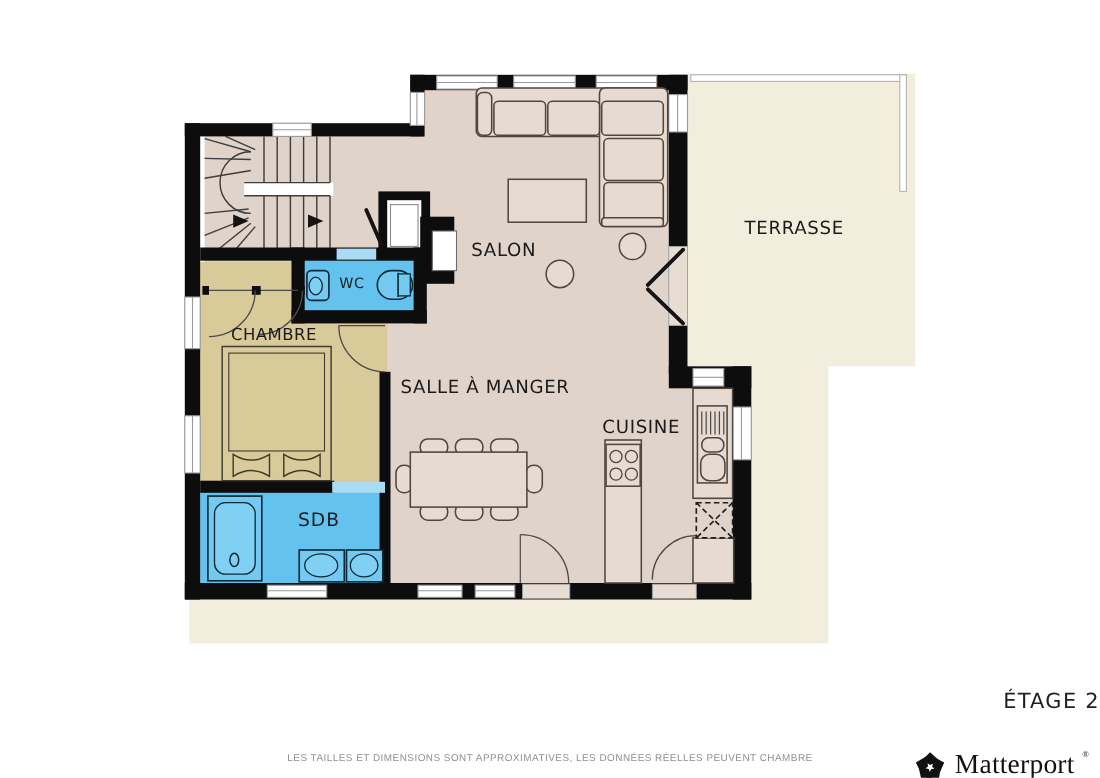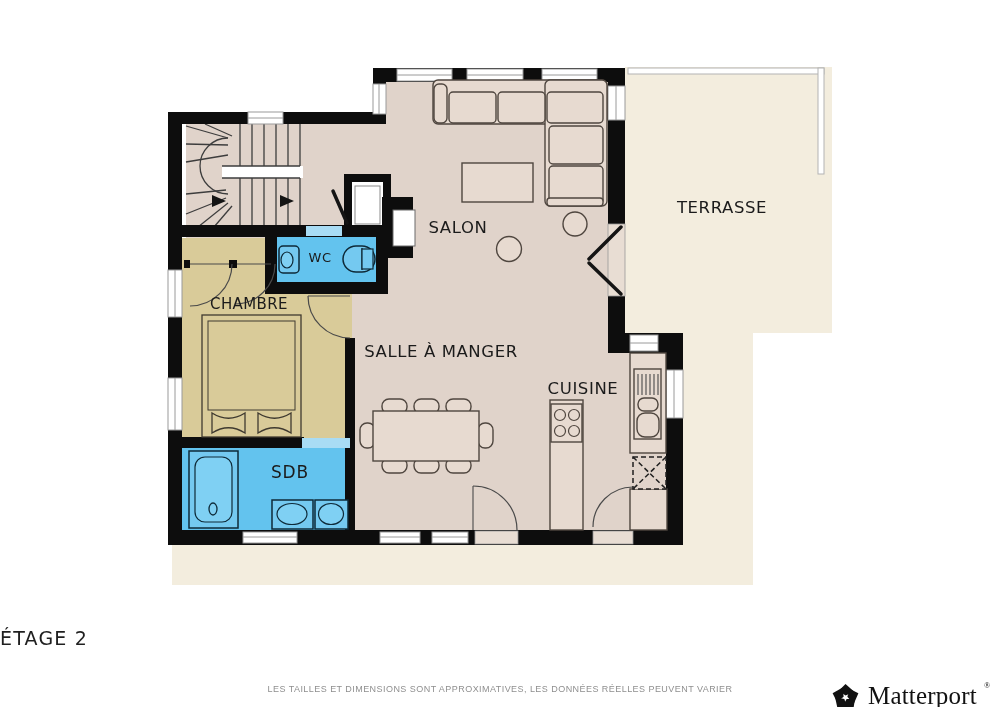--- a/index.html
+++ b/index.html
@@ -37,21 +37,21 @@
   .dashbox{fill:var(--floor);stroke:#1f1f1f;stroke-width:1.5;stroke-dasharray:5 3;}
   .dashline{stroke:#1f1f1f;stroke-width:1.5;stroke-dasharray:5 3;fill:none;}
   .arrow{fill:#141414;}
   .lbl{font-family:"DejaVu Sans",sans-serif;fill:var(--label-text);text-anchor:middle;}
   .lbl-lg{font-size:16.5px;letter-spacing:0.6px;}
   .lbl-md{font-size:15px;letter-spacing:0.4px;}
   .lbl-sm{font-size:13px;letter-spacing:0.6px;}
   .lbl-sdb{font-size:17px;letter-spacing:0.8px;}
   
   .floor-label{
-    position:absolute;left:0;right:0;top:627px;text-align:left;
+    position:absolute;left:0;right:0;top:627px;text-align:right;
     font-size:19px;letter-spacing:1.2px;color:#1f1f1f;
   }
   .disclaimer{
     position:absolute;left:0;right:0;top:684px;text-align:center;
     font-family:"Liberation Sans",sans-serif;
     font-size:9px;letter-spacing:0.45px;color:var(--disclaimer-text);
   }
   .brand{
     position:absolute;right:10px;top:661px;height:38px;
     display:flex;align-items:center;gap:7px;margin-top:16px;
@@ -287,21 +287,21 @@
   <text class="lbl lbl-lg" x="458" y="233">SALON</text>
   <text class="lbl lbl-lg" x="722" y="213">TERRASSE</text>
   <text class="lbl lbl-sm" x="320" y="262">WC</text>
   <text class="lbl lbl-md" x="249" y="309">CHAMBRE</text>
   <text class="lbl lbl-lg" x="441" y="357">SALLE À MANGER</text>
   <text class="lbl lbl-lg" x="583" y="394">CUISINE</text>
   <text class="lbl lbl-sdb" x="290" y="478">SDB</text>
 </svg>
 
 <div class="floor-label">ÉTAGE 2</div>
-<div class="disclaimer">LES TAILLES ET DIMENSIONS SONT APPROXIMATIVES, LES DONNÉES RÉELLES PEUVENT VARIER</div>
+<div class="disclaimer">LES TAILLES ET DIMENSIONS SONT APPROXIMATIVES, LES DONNÉES RÉELLES PEUVENT CHAMBRE</div>
 
 <div class="brand">
   <svg width="31" height="31" viewBox="0 0 32 32">
     <g transform="translate(16,17)" fill="#111111">
       <path d="M0,-14 L9,-6 L0,-2 L-7,-7 Z"></path>
       <path d="M0,-14 L9,-6 L0,-2 L-7,-7 Z" transform="rotate(72)"></path>
       <path d="M0,-14 L9,-6 L0,-2 L-7,-7 Z" transform="rotate(144)"></path>
       <path d="M0,-14 L9,-6 L0,-2 L-7,-7 Z" transform="rotate(216)"></path>
       <path d="M0,-14 L9,-6 L0,-2 L-7,-7 Z" transform="rotate(288)"></path>
     </g>

